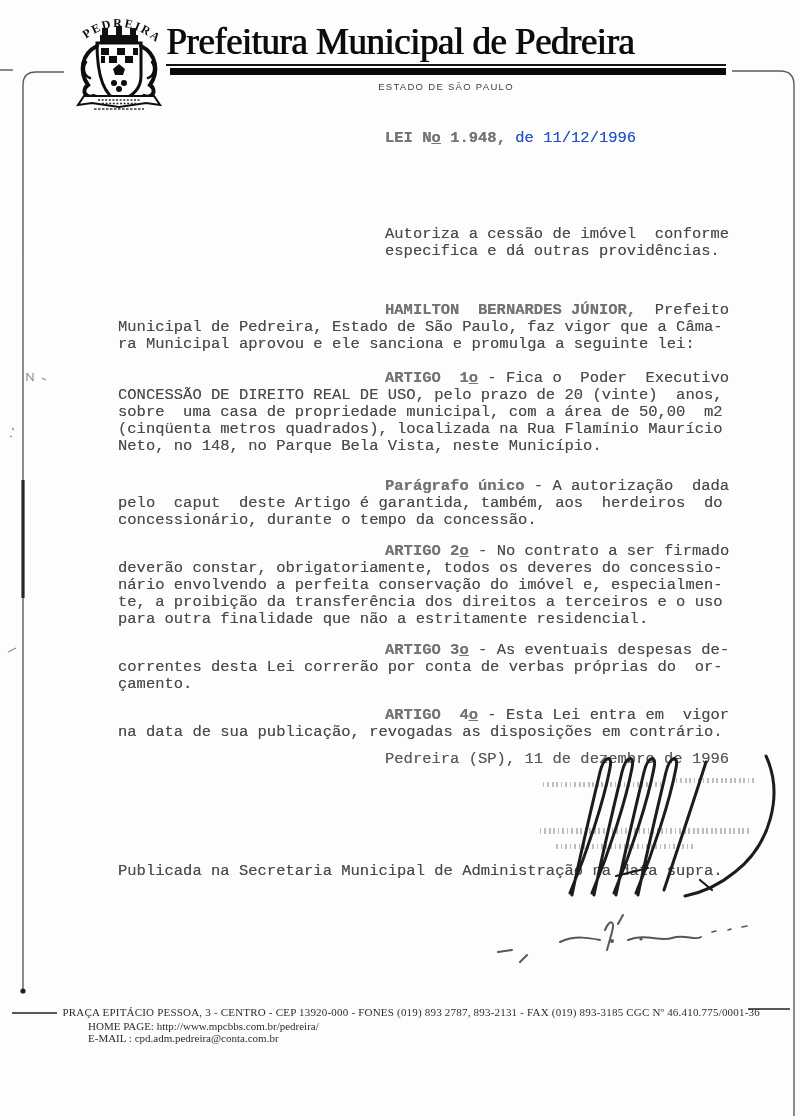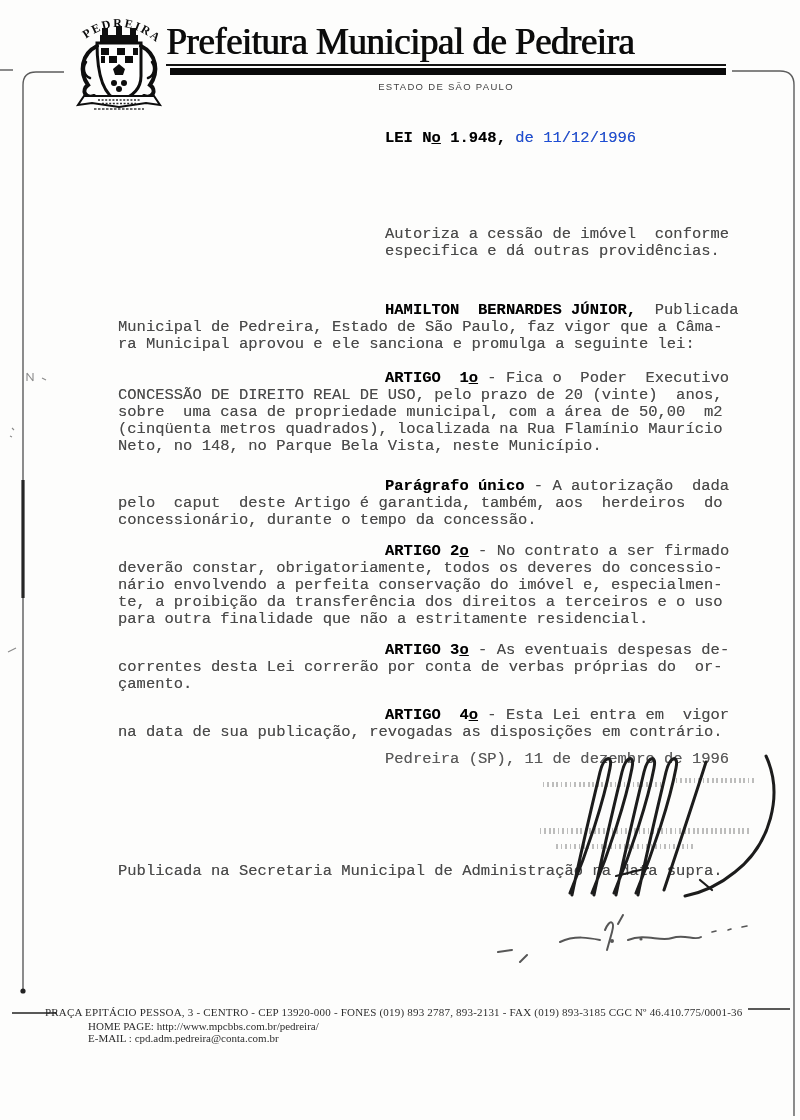--- a/index.html
+++ b/index.html
@@ -21,34 +21,34 @@
     position:absolute;left:166px;top:81px;width:560px;text-align:center;
     font-family:"Liberation Sans","DejaVu Sans",sans-serif;
     font-size:9.5px;letter-spacing:1.3px;color:#3f3f3f;
   }
   .coat{position:absolute;left:72px;top:10px;width:94px;height:104px;}
   
   .tl{white-space:pre;font-size:15.5px;line-height:17px;color:#4a4a4a;
       text-shadow:0 0 0.5px rgba(70,70,70,.55);}
   .blk{position:absolute;left:118px;width:645px;}
   .ind{padding-left:267px;}
-  .b{font-weight:700;color:#000000;}
+  .b{font-weight:700;color:#737373;}
   .ord{text-decoration:underline;}
   .dim{color:#1d4ed8;}
   .lei{position:absolute;left:385px;top:130px;}
   .ementa{position:absolute;left:385px;top:226px;}
   .dateline{position:absolute;left:385px;top:751px;color:#5a5a5a;}
   .pub{position:absolute;left:118px;top:863px;}
   
   .smudge{position:absolute;
     background:repeating-linear-gradient(90deg,rgba(40,40,40,.55) 0 1.5px,transparent 1.5px 4.5px);
     filter:blur(.6px);opacity:.55;}
   
   .footer1{
-    position:absolute;left:45px;top:1006px;width:715px;text-align:left;
+    position:absolute;left:45px;top:1006px;width:715px;text-align:right;
     font-family:"Liberation Serif","DejaVu Serif",serif;font-size:11px;
     letter-spacing:.2px;color:#2d2d2d;white-space:nowrap;
   }
   .footer2{
     position:absolute;left:88px;top:1020px;width:672px;display:flex;
     justify-content:flex-start;
     font-family:"Liberation Serif","DejaVu Serif",serif;font-size:11px;color:#2d2d2d;flex-direction:column;
   }
   .overlay{position:absolute;left:0;top:0;pointer-events:none;z-index:5;}
 </style>
@@ -108,21 +108,21 @@
   <div class="subtitle">ESTADO DE SÃO PAULO</div>
 
   <div class="lei tl"><span class="b">LEI N</span><span class="b ord">o</span><span class="b"> 1.948,</span><span class="dim"> de 11/12/1996</span></div>
 
   <div class="ementa">
     <div class="tl">Autoriza a cessão de imóvel  conforme</div>
     <div class="tl">especifica e dá outras providências.</div>
   </div>
 
   <div class="blk" style="top:302px">
-    <div class="tl ind"><span class="b">HAMILTON  BERNARDES JÚNIOR,</span><span>  Publicada</span></div>
+    <div class="tl ind"><span class="b">HAMILTON  BERNARDES JÚNIOR,</span><span>  Prefeito</span></div>
     <div class="tl">Municipal de Pedreira, Estado de São Paulo, faz vigor que a Câma-</div>
     <div class="tl">ra Municipal aprovou e ele sanciona e promulga a seguinte lei:</div>
   </div>
 
   <div class="blk" style="top:370px">
     <div class="tl ind"><span class="b">ARTIGO  1</span><span class="b ord">o</span><span> - Fica o  Poder  Executivo</span></div>
     <div class="tl">CONCESSÃO DE DIREITO REAL DE USO, pelo prazo de 20 (vinte)  anos,</div>
     <div class="tl">sobre  uma casa de propriedade municipal, com a área de 50,00  m2</div>
     <div class="tl">(cinqüenta metros quadrados), localizada na Rua Flamínio Maurício</div>
     <div class="tl">Neto, no 148, no Parque Bela Vista, neste Município.</div>

